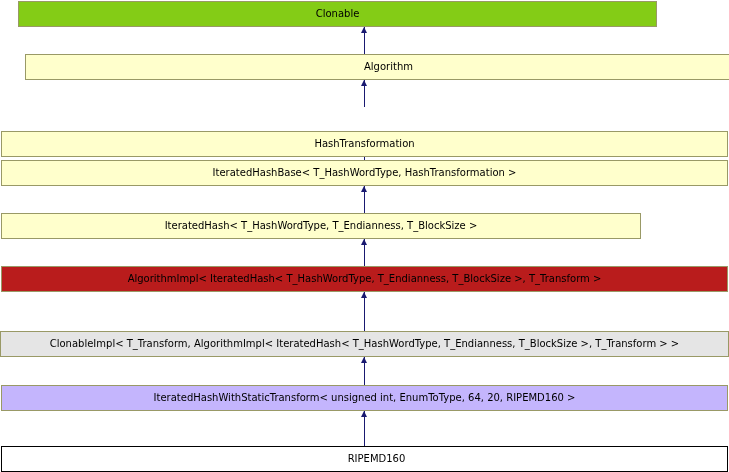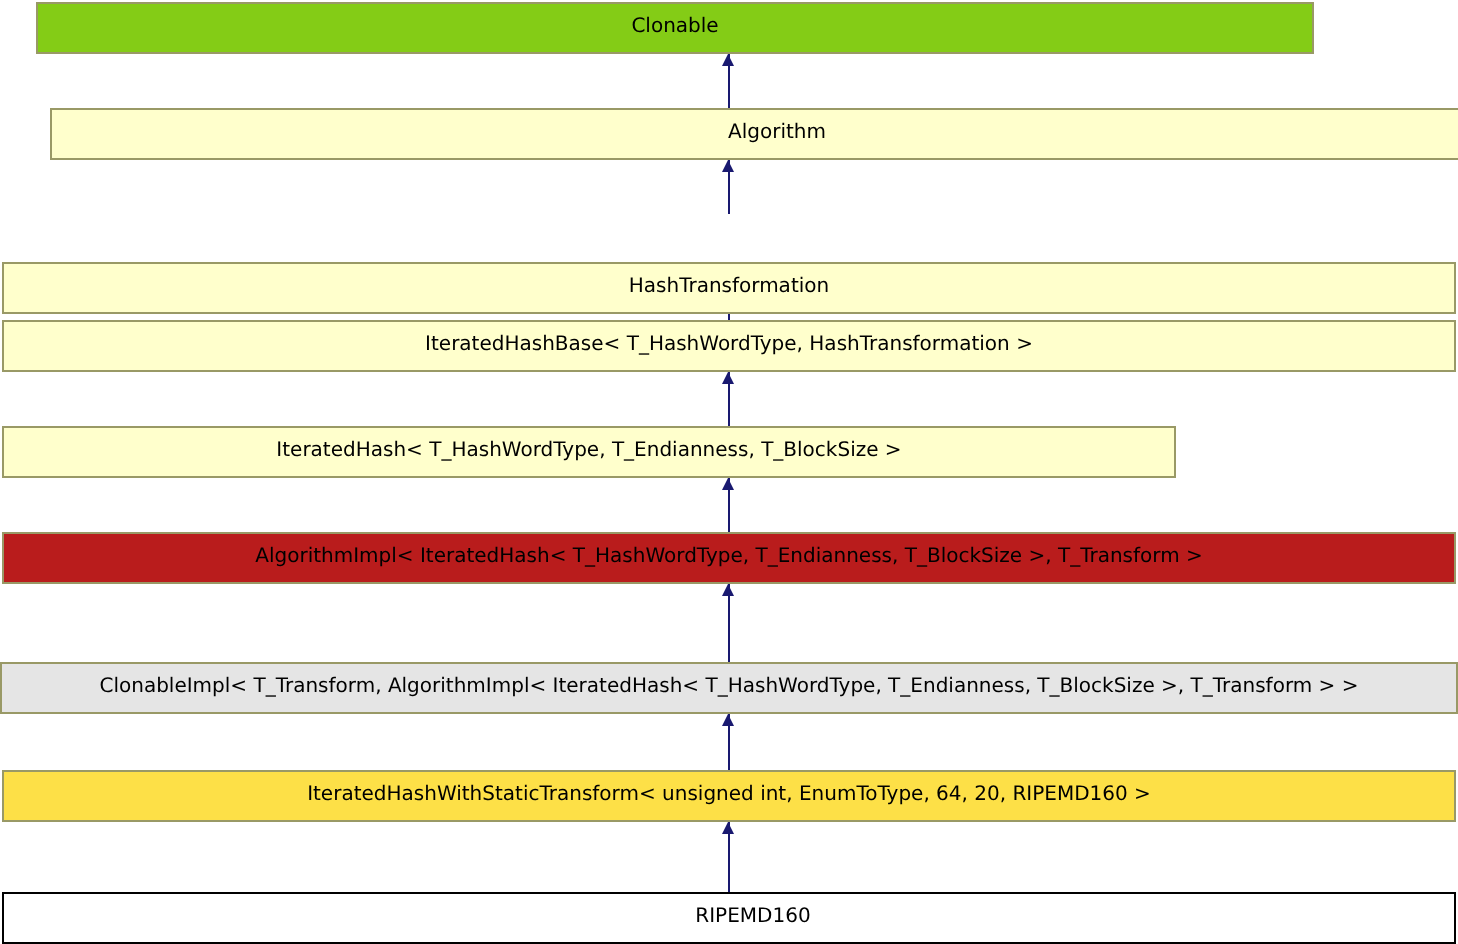--- a/index.html
+++ b/index.html
@@ -92,28 +92,28 @@
     </div>
     <div class="node" style="left: 13px; top: 54px; width: 727px; background: rgb(255, 255, 204); border-color: rgb(153, 153, 102); margin-left: 12px;">
       <span class="node-label">Algorithm</span>
     </div>
     <div class="node" style="left: 1px; top: 107px; width: 727px; background: rgb(255, 255, 204); border-color: rgb(153, 153, 102); margin-top: 24px;">
       <span class="node-label">HashTransformation</span>
     </div>
     <div class="node" style="left: 1px; top: 160px; width: 727px; background: rgb(255, 255, 204); border-color: rgb(153, 153, 102);">
       <span class="node-label">IteratedHashBase&lt; T_HashWordType, HashTransformation &gt;</span>
     </div>
-    <div class="node" style="left: 1px; top: 213px; width: 587px; background: rgb(255, 255, 204); border-color: rgb(153, 153, 102);">
+    <div class="node" style="left: 1px; top: 213px; width: 640px; background: rgb(255, 255, 204); border-color: rgb(153, 153, 102);">
       <span class="node-label">IteratedHash&lt; T_HashWordType, T_Endianness, T_BlockSize &gt;</span>
     </div>
     <div class="node" style="left: 1px; top: 266px; width: 727px; background: #b91c1c; border-color: rgb(153, 153, 102);">
       <span class="node-label">AlgorithmImpl&lt; IteratedHash&lt; T_HashWordType, T_Endianness, T_BlockSize &gt;, T_Transform &gt;</span>
     </div>
     <div class="node" style="left: 0px; top: 331px; width: 729px; background: #e5e5e5; border-color: rgb(153, 153, 102);">
       <span class="node-label">ClonableImpl&lt; T_Transform, AlgorithmImpl&lt; IteratedHash&lt; T_HashWordType, T_Endianness, T_BlockSize &gt;, T_Transform &gt; &gt;</span>
     </div>
-    <div class="node" style="left: 1px; top: 385px; width: 727px; background: #fde047; border-color: rgb(153, 153, 102);">
+    <div class="node" style="left: 1px; top: 385px; width: 727px; background: #c4b5fd; border-color: rgb(153, 153, 102);">
       <span class="node-label">IteratedHashWithStaticTransform&lt; unsigned int, EnumToType, 64, 20, RIPEMD160 &gt;</span>
     </div>
     <div class="node leaf" style="left: 1px; top: 446px; width: 727px; background: rgb(255, 255, 255); border-color: rgb(0, 0, 0);">
       <span class="node-label">RIPEMD160</span>
     </div>
   </div>
 
 </body></html>

